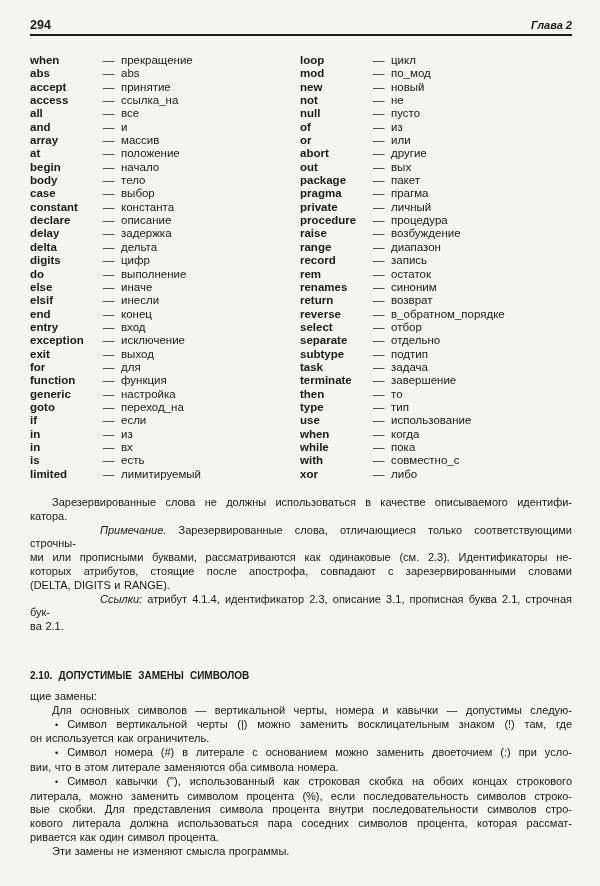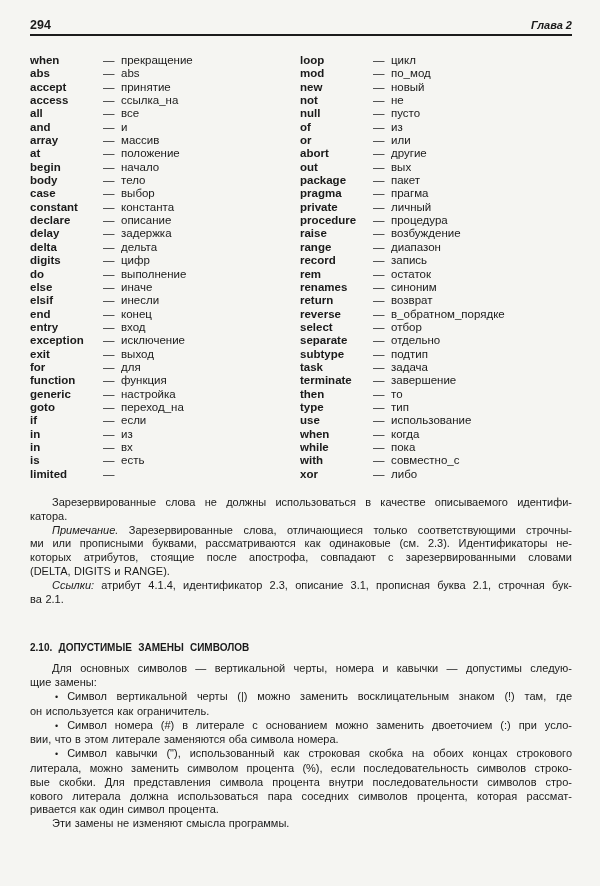--- a/index.html
+++ b/index.html
@@ -23,21 +23,21 @@
   .g-tr{flex:1;}
   .textblock{margin-top:15px;font-size:11px;line-height:13.8px;word-spacing:0.5px;}
   .para{margin:0;}
   .line{min-height:13.8px;}
   .line.j{text-align:justify;text-align-last:justify;}
   .line.ind{text-indent:22px;}
   .line.bul{text-indent:25px;}
   .bullet{font-size:9px;}
   .bgap{display:inline-block;width:9px;}
   .heading{font-weight:bold;font-size:10px;line-height:14px;word-spacing:3.5px;margin:35px 0 7px 0;}
-  i{font-style:italic;}
+  i{font-style:italic;margin-left:48px;}
 </style>
 </head>
 <body>
 
 <div class="page">
   <div class="pagehead">
     <span class="pagenum">294</span>
     <span class="chapter">Глава 2</span>
   </div>
   <div class="rule"></div>
@@ -195,20 +195,21 @@
           <span class="g-tr">вх</span>
         </div>
         <div class="g-row">
           <span class="g-term">is</span>
           <span class="g-dash">—</span>
           <span class="g-tr">есть</span>
         </div>
         <div class="g-row">
           <span class="g-term">limited</span>
           <span class="g-dash">—</span>
+          <span class="g-tr">лимитируемый</span>
         </div>
       </div>
     <div class="gcol" id="gloss-right">
         <div class="g-row">
           <span class="g-term">loop</span>
           <span class="g-dash">—</span>
           <span class="g-tr">цикл</span>
         </div>
         <div class="g-row">
           <span class="g-term">mod</span>
@@ -378,22 +379,22 @@
         <div class="line j">ми или прописными буквами, рассматриваются как одинаковые (см. 2.3). Идентификаторы не-</div>
         <div class="line j">которых атрибутов, стоящие после апострофа, совпадают с зарезервированными словами</div>
         <div class="line">(DELTA, DIGITS и RANGE).</div>
       </div>
       <div class="para">
         <div class="line j ind"><i>Ссылки:</i> атрибут 4.1.4, идентификатор 2.3, описание 3.1, прописная буква 2.1, строчная бук-</div>
         <div class="line">ва 2.1.</div>
       </div>
       <div class="heading">2.10. ДОПУСТИМЫЕ ЗАМЕНЫ СИМВОЛОВ</div>
       <div class="para">
+        <div class="line">щие замены:</div>
         <div class="line j ind">Для основных символов — вертикальной черты, номера и кавычки — допустимы следую-</div>
-        <div class="line">щие замены:</div>
       </div>
       <div class="para">
         <div class="line j bul"><span class="bullet">•</span><span class="bgap"></span>Символ вертикальной черты (|) можно заменить восклицательным знаком (!) там, где</div>
         <div class="line">он используется как ограничитель.</div>
       </div>
       <div class="para">
         <div class="line j bul"><span class="bullet">•</span><span class="bgap"></span>Символ номера (#) в литерале с основанием можно заменить двоеточием (:) при усло-</div>
         <div class="line">вии, что в этом литерале заменяются оба символа номера.</div>
       </div>
       <div class="para">

